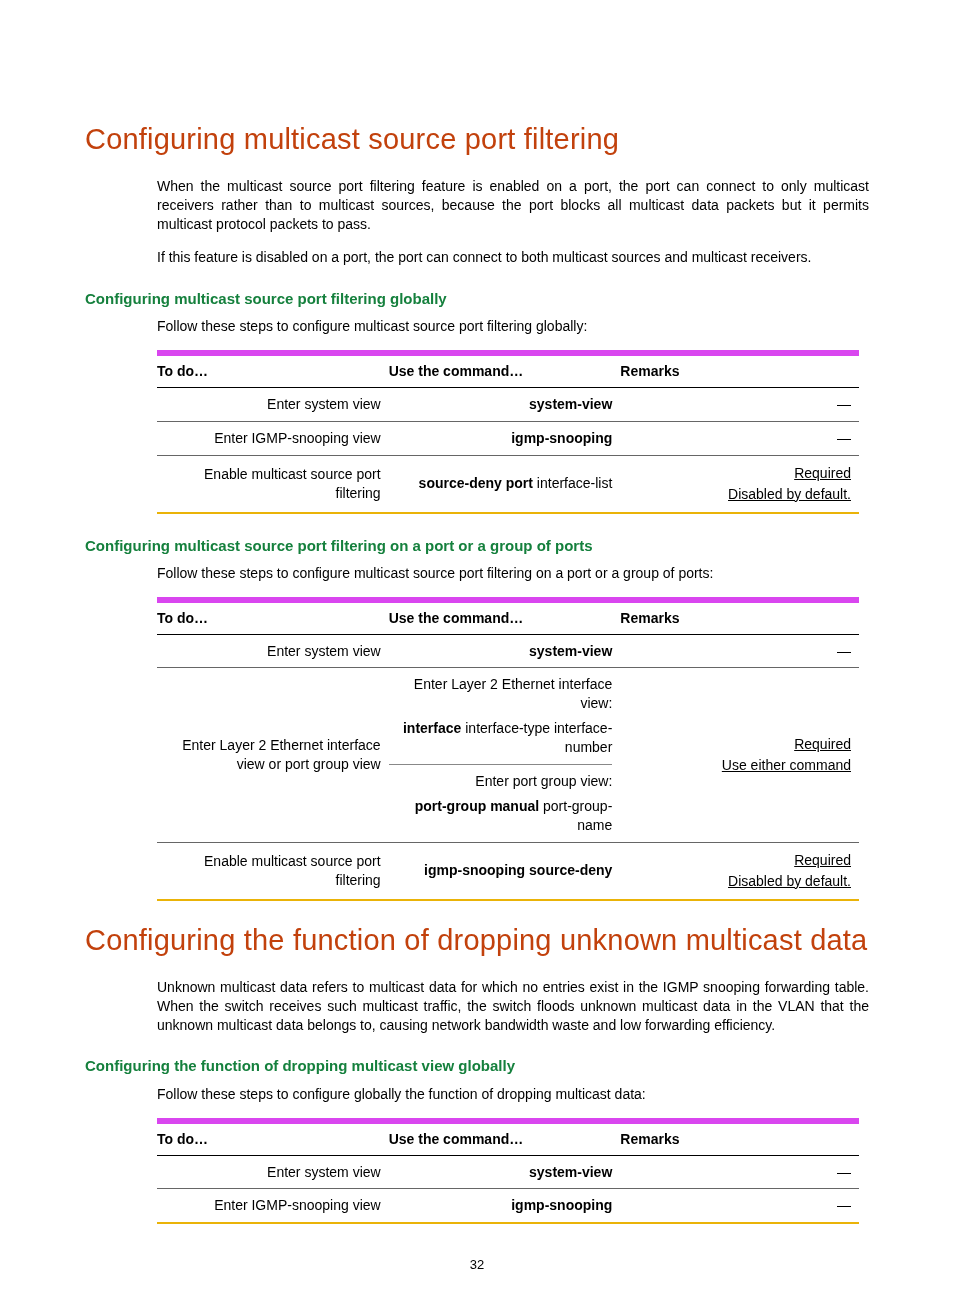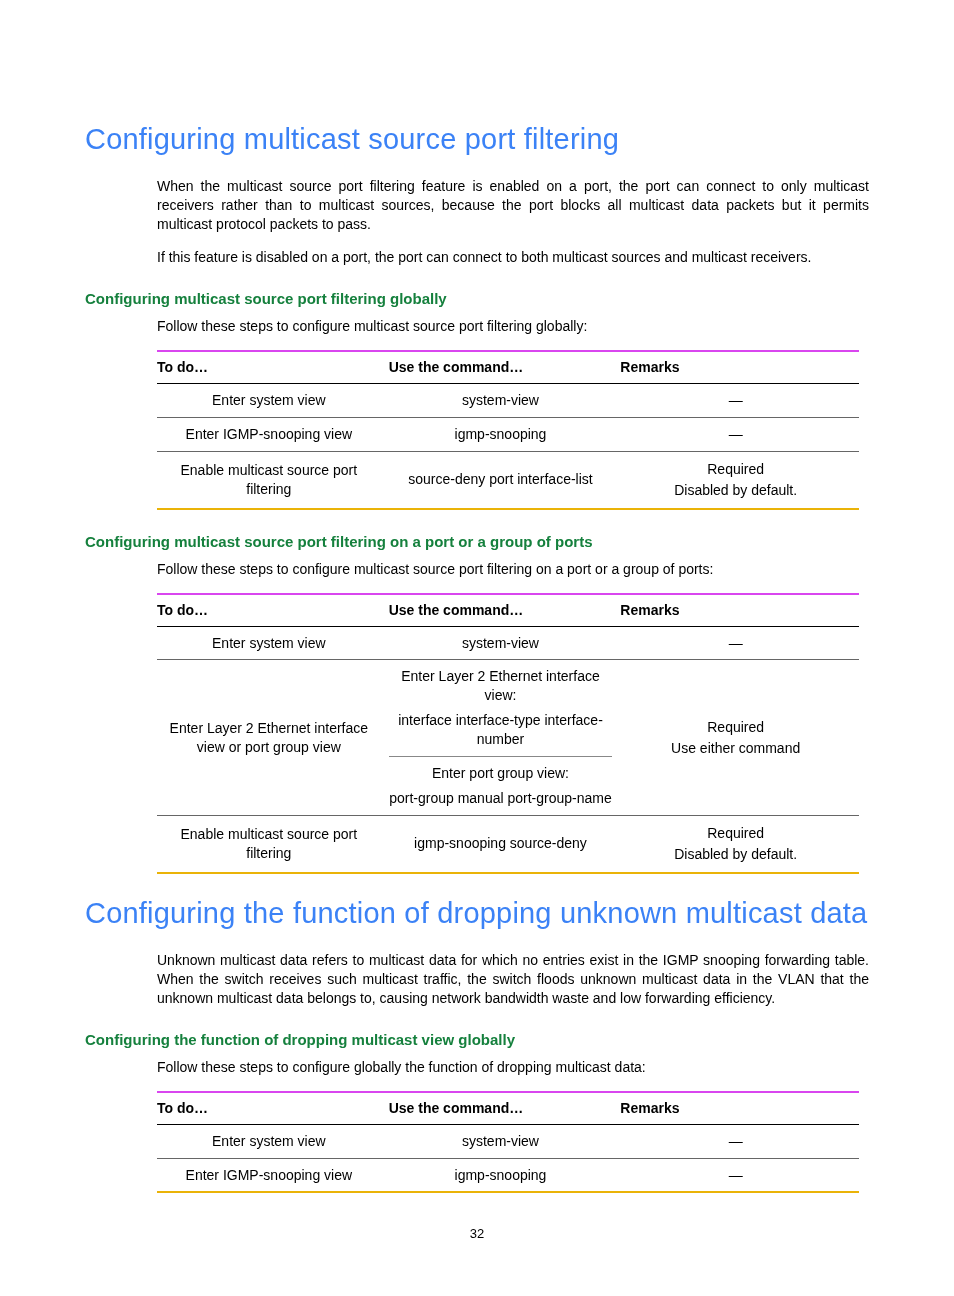--- a/index.html
+++ b/index.html
@@ -9,21 +9,21 @@
       margin: 0 auto;
       background: #fff;
       color: #000;
       padding: 120px 85px 60px 85px;
       font-size: 14px;
       line-height: 1.35;
     }
     h1 {
       font-family: "Trebuchet MS", "Lucida Sans", Arial, sans-serif;
       font-weight: 300;
-      color: #3b82f6;
+      color: #c2410c;
       font-size: 29px;
       margin: 0 0 18px 0;
       letter-spacing: 0.2px;
     }
     h2 {
       font-family: Arial, sans-serif;
       font-weight: bold;
       color: #15803d;
       font-size: 15px;
       margin: 22px 0 8px 0;
@@ -35,50 +35,50 @@
     }
     .italic { }
     table {
       width: 702px;
       margin-left: 72px;
       border-collapse: collapse;
       margin-bottom: 20px;
       font-size: 14px;
     }
     thead tr {
-      border-top: 2px solid #d946ef;
+      border-top: 6px solid #d946ef;
       border-bottom: 1.5px solid #000;
     }
     tbody tr {
       border-bottom: 1px solid #666;
     }
     tbody tr:last-child {
       border-bottom: 2px solid #eab308;
     }
     th {
       text-align: left;
       font-weight: bold;
       padding: 6px 8px 6px 0;
       vertical-align: middle;
     }
     td {
-      text-align: center;
+      text-align: right;
       padding: 7px 8px 7px 0;
       vertical-align: middle;
     }
     .col1 { width: 33%; }
     .col2 { width: 33%; }
     .col3 { width: 34%; }
-    .bold { font-weight: normal; }
+    .bold { font-weight: bold; }
     .inner-divider {
       border-top: 1px solid #888;
       margin: 7px 0 7px 0;
       width: 100%;
     }
-    .stack { line-height: 1.5; }
+    .stack { line-height: 1.5; text-decoration: underline; }
     .page-num {
       text-align: center;
       font-size: 13px;
       margin-top: 32px;
     }
   </style>
 </head>
 <body>
 
 <h1>Configuring multicast source port filtering</h1>

